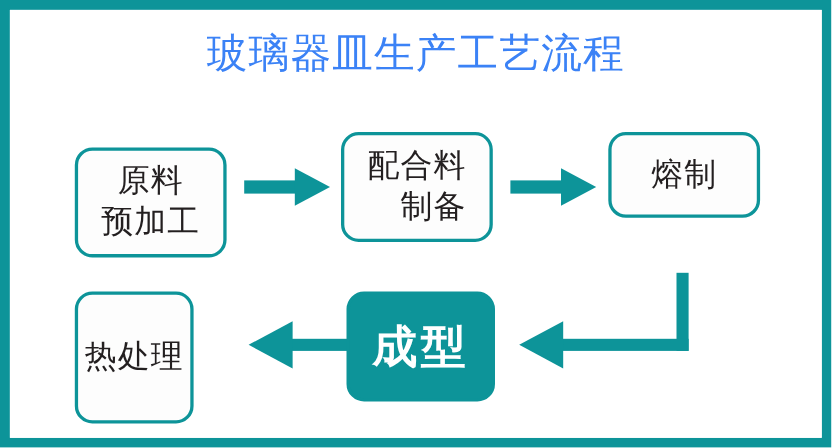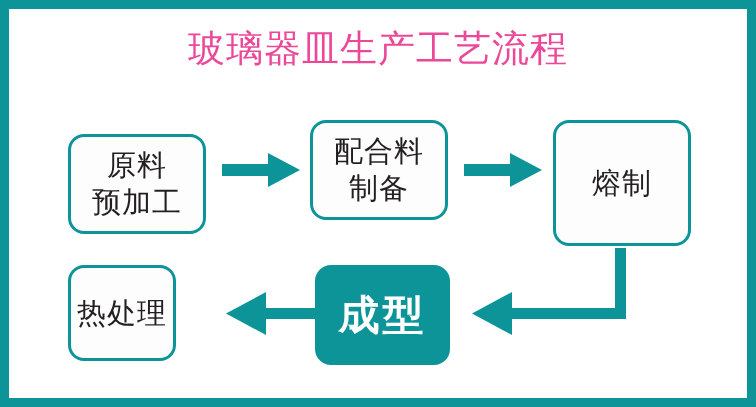--- a/index.html
+++ b/index.html
@@ -40,21 +40,21 @@
   
   .title {
     position: absolute;
     left: 0;
     top: 26px;
     width: 756px;
     text-align: center;
     font-size: 37px;
     line-height: 46px;
     letter-spacing: 1px;
-    color: #ec4899;
+    color: #3b82f6;
     font-weight: 400;
     white-space: nowrap;
   }
   
   .node {
     position: absolute;
     box-sizing: border-box;
     border-radius: 16px;
     display: flex;
     align-items: center;
@@ -78,23 +78,23 @@
     line-height: 37px;
     white-space: pre-line;
     letter-spacing: 1px;
   }
   .node.filled .node-label {
     font-size: 41px;
     letter-spacing: 3px;
   }
   
   #node-raw-material    { left: 68px;  top: 134px; width: 138px; height: 100px; }
-  #node-batch-prep      { left: 310px; top: 120px; width: 138px; height: 100px; }
-  #node-melting         { left: 553px; top: 120px; width: 138px; height: 126px; }
-  #node-heat-treatment  { left: 68px;  top: 265px; width: 108px; height: 96px; }
+  #node-batch-prep      { left: 310px; top: 120px; width: 138px; height: 100px; text-align: right; }
+  #node-melting         { left: 553px; top: 120px; width: 138px; height: 78px; }
+  #node-heat-treatment  { left: 68px;  top: 265px; width: 108px; height: 120px; }
   #node-forming         { left: 315px; top: 265px; width: 135px; height: 100px; }
 
   
   #connectors {
     position: absolute;
     left: 0; top: 0;
     width: 756px;
     height: 407px;
   }
 </style>

